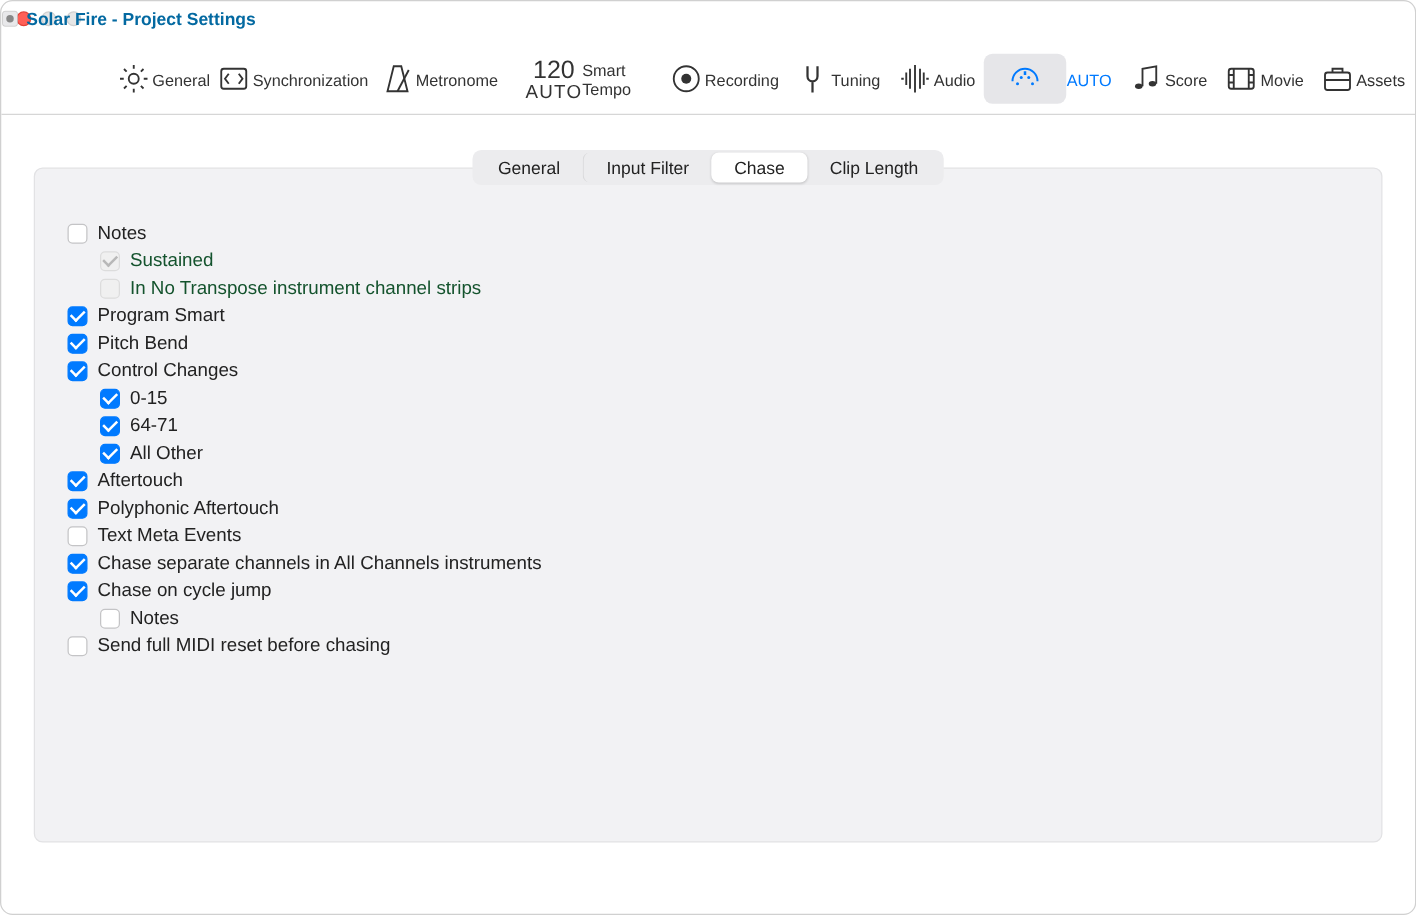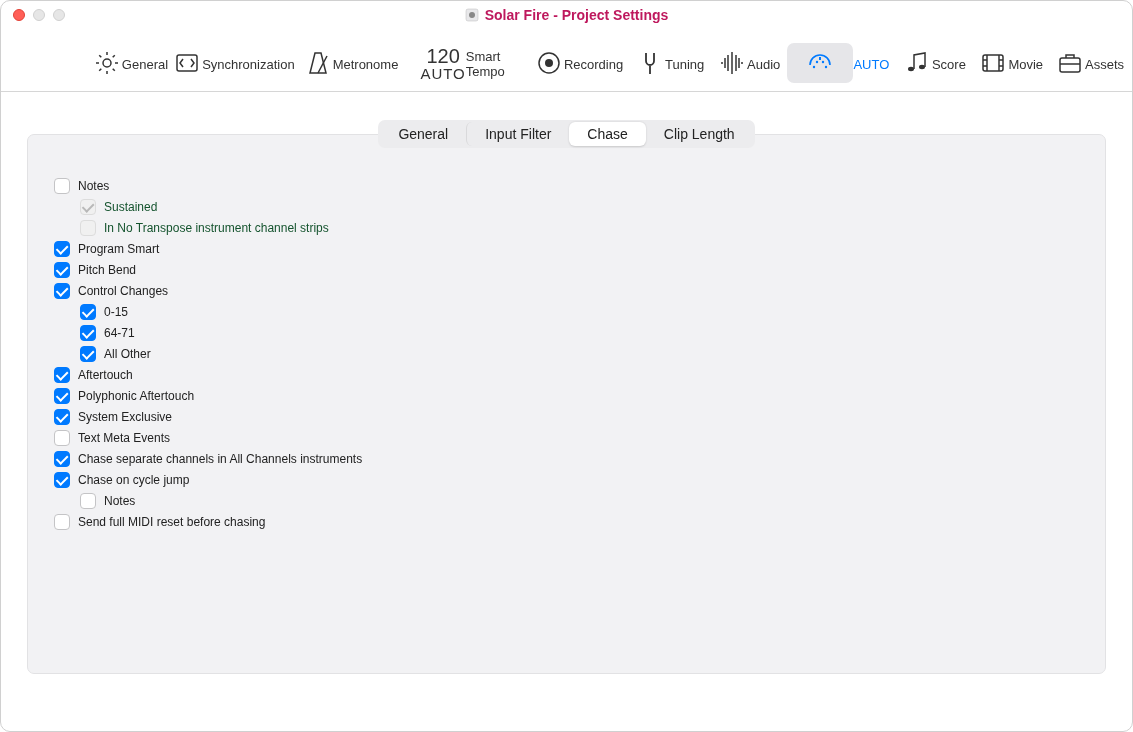--- a/index.html
+++ b/index.html
@@ -25,24 +25,24 @@
   gap: 8px;
   align-items: center;
 }
 .tl { width: 12px; height: 12px; border-radius: 50%; }
 .tl-close { background: #ff5f57; border: 0.5px solid #e24238; }
 .tl-min { background: #e6e6e6; border: 0.5px solid #d0d0d0; }
 .tl-max { background: #e6e6e6; border: 0.5px solid #d0d0d0; }
 .title {
   position: absolute;
   left: 0; right: 0;
-  text-align: center;
+  text-align: left;
   font-size: 14px;
   font-weight: 600;
-  color: #be185d;
+  color: #0369a1;
   pointer-events: none;
 }
 .title .appicon {
   display: inline-block;
   width: 14px; height: 14px;
   margin-right: 6px;
   vertical-align: -2px;
 }
 .toolbar {
   display: flex;
@@ -115,21 +115,21 @@
   border: 1px solid #e2e2e4;
   border-radius: 7px;
   padding: 38px 26px 22px 26px;
   min-height: 540px;
 }
 .chk-row {
   display: flex;
   align-items: center;
   gap: 8px;
   margin: 5px 0;
-  font-size: 12px;
+  font-size: 15px;
   color: #222;
 }
 .chk-row.ind1 { margin-left: 26px; }
 .chk-row.disabled { color: #14532d; }
 .chk {
   width: 16px; height: 16px;
   border-radius: 4px;
   border: 1px solid #c4c4c6;
   background: #fff;
   display: flex;
@@ -343,24 +343,20 @@
     </div>
     <div class="chk-row">
       <div class="chk checked"></div>
       <span>Aftertouch</span>
     </div>
     <div class="chk-row">
       <div class="chk checked"></div>
       <span>Polyphonic Aftertouch</span>
     </div>
     <div class="chk-row">
-      <div class="chk checked"></div>
-      <span>System Exclusive</span>
-    </div>
-    <div class="chk-row">
       <div class="chk"></div>
       <span>Text Meta Events</span>
     </div>
     <div class="chk-row">
       <div class="chk checked"></div>
       <span>Chase separate channels in All Channels instruments</span>
     </div>
     <div class="chk-row">
       <div class="chk checked"></div>
       <span>Chase on cycle jump</span>

